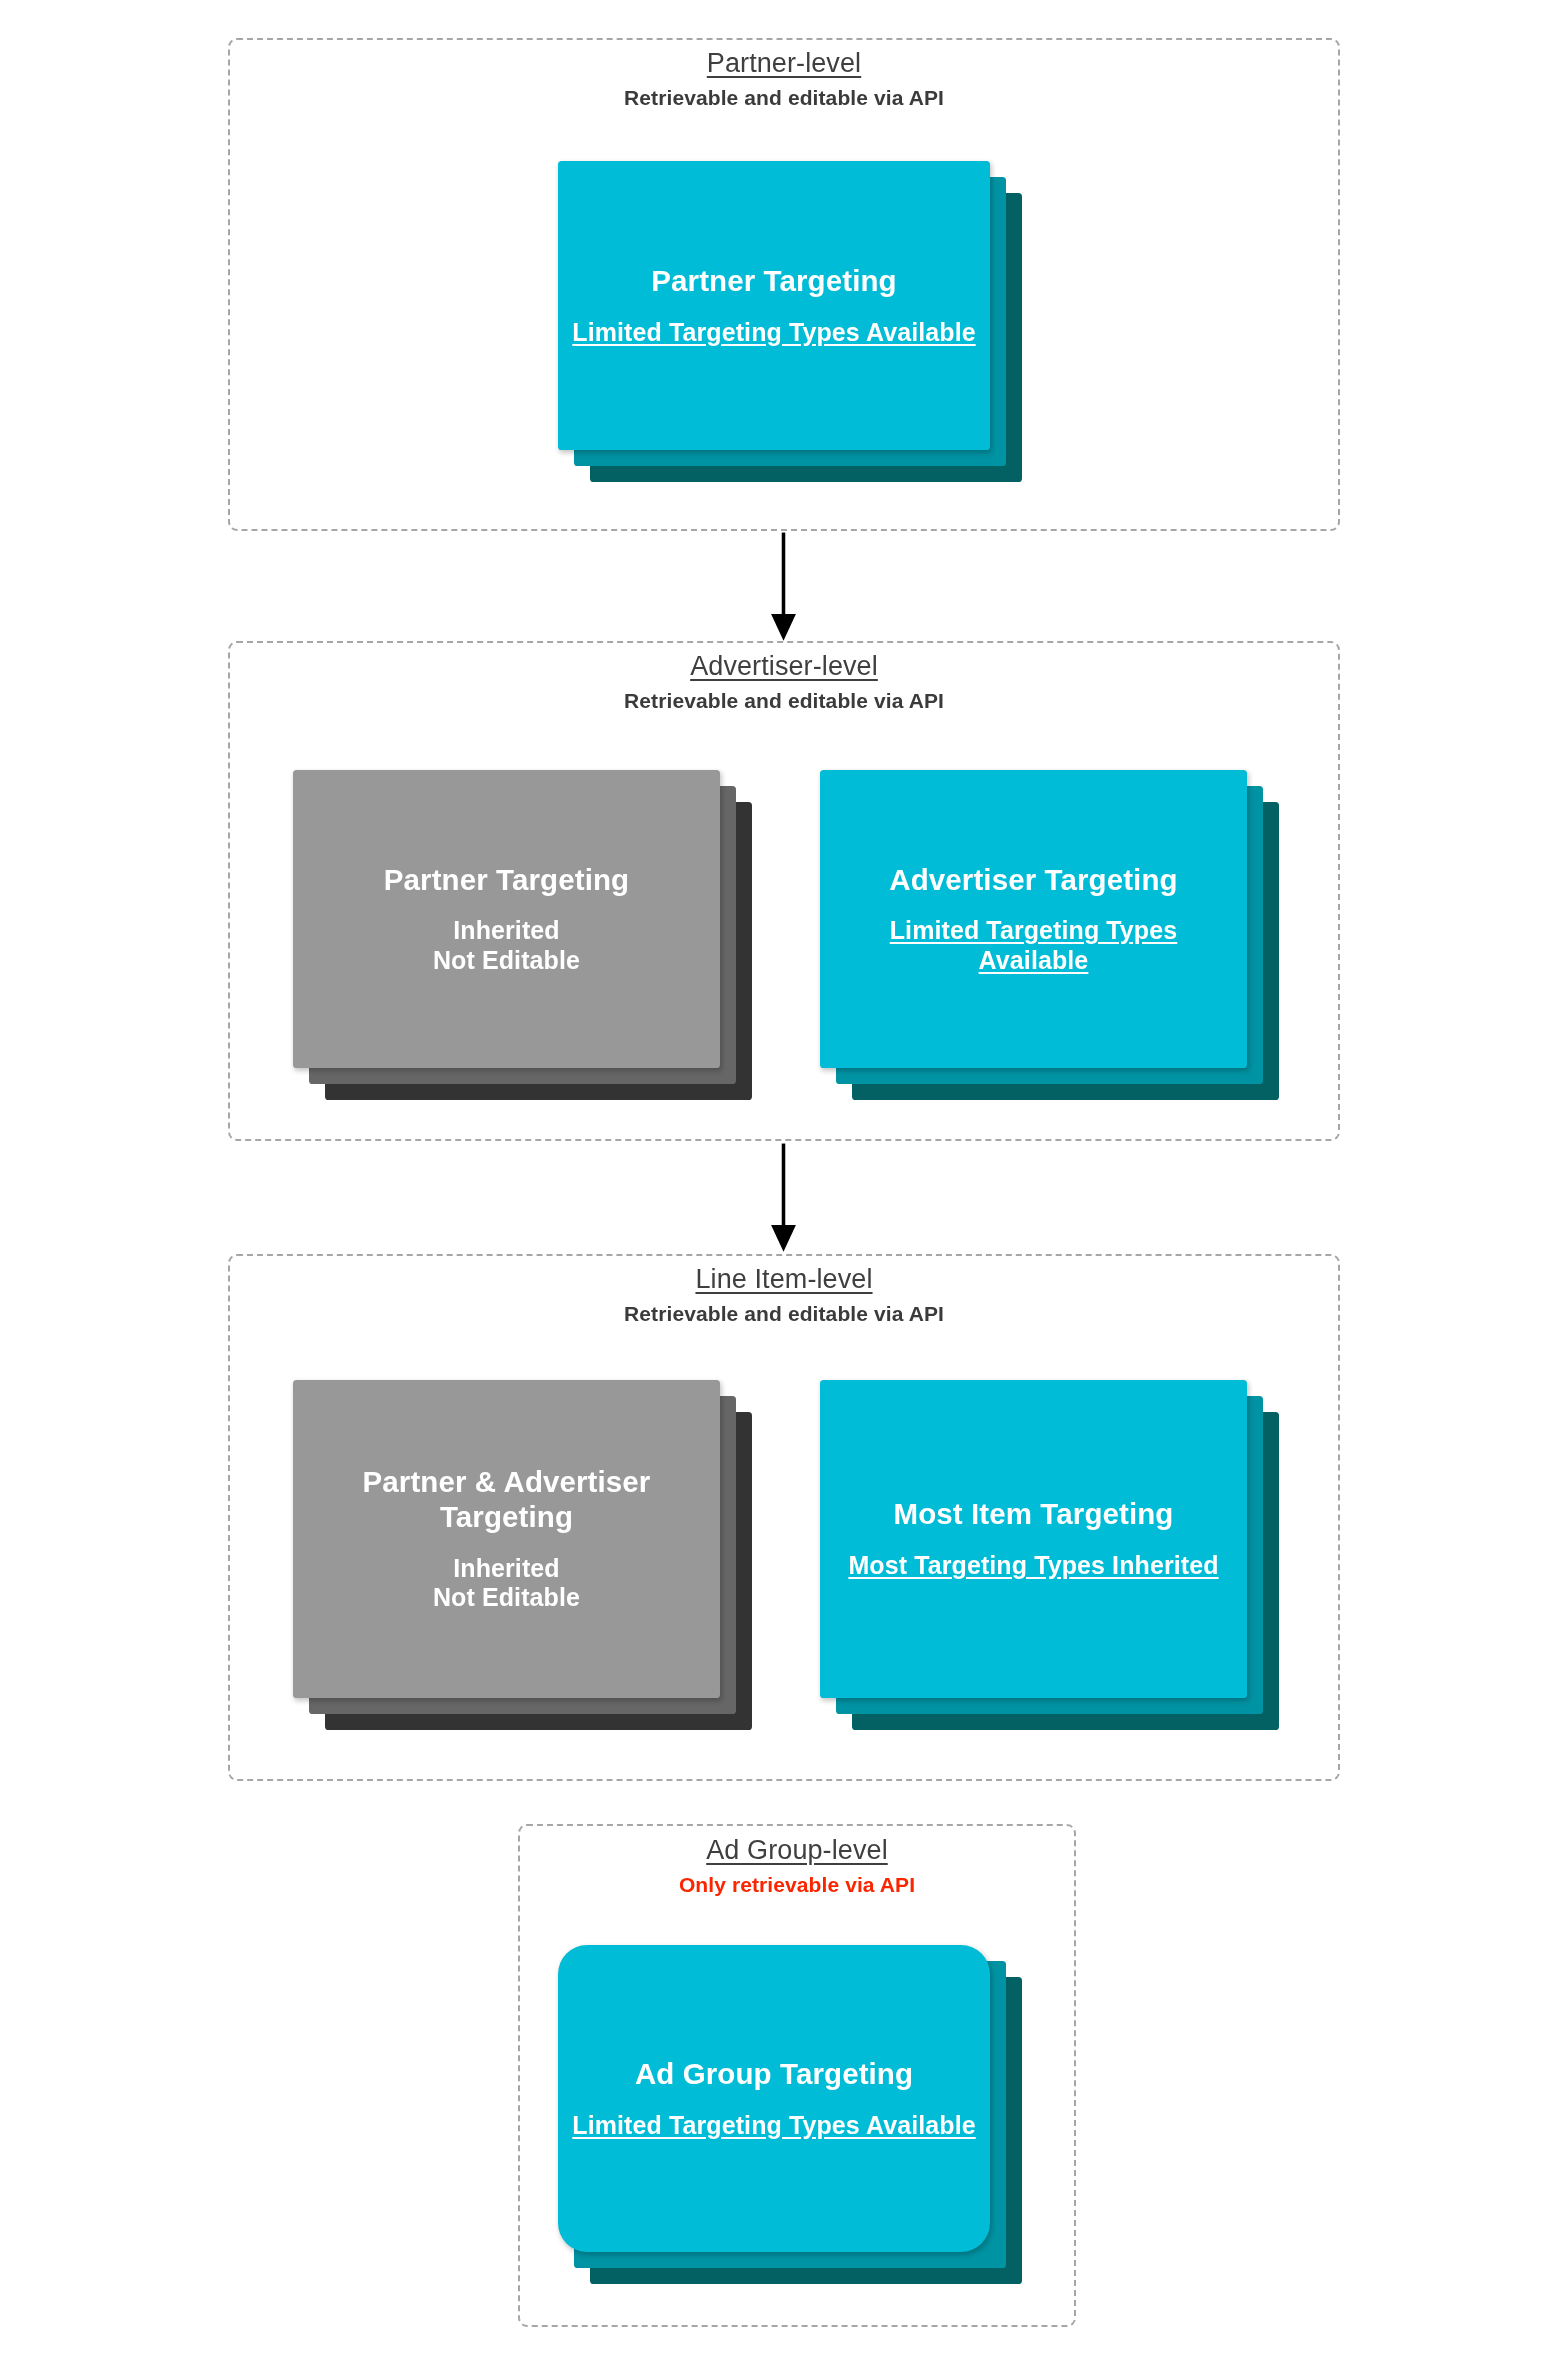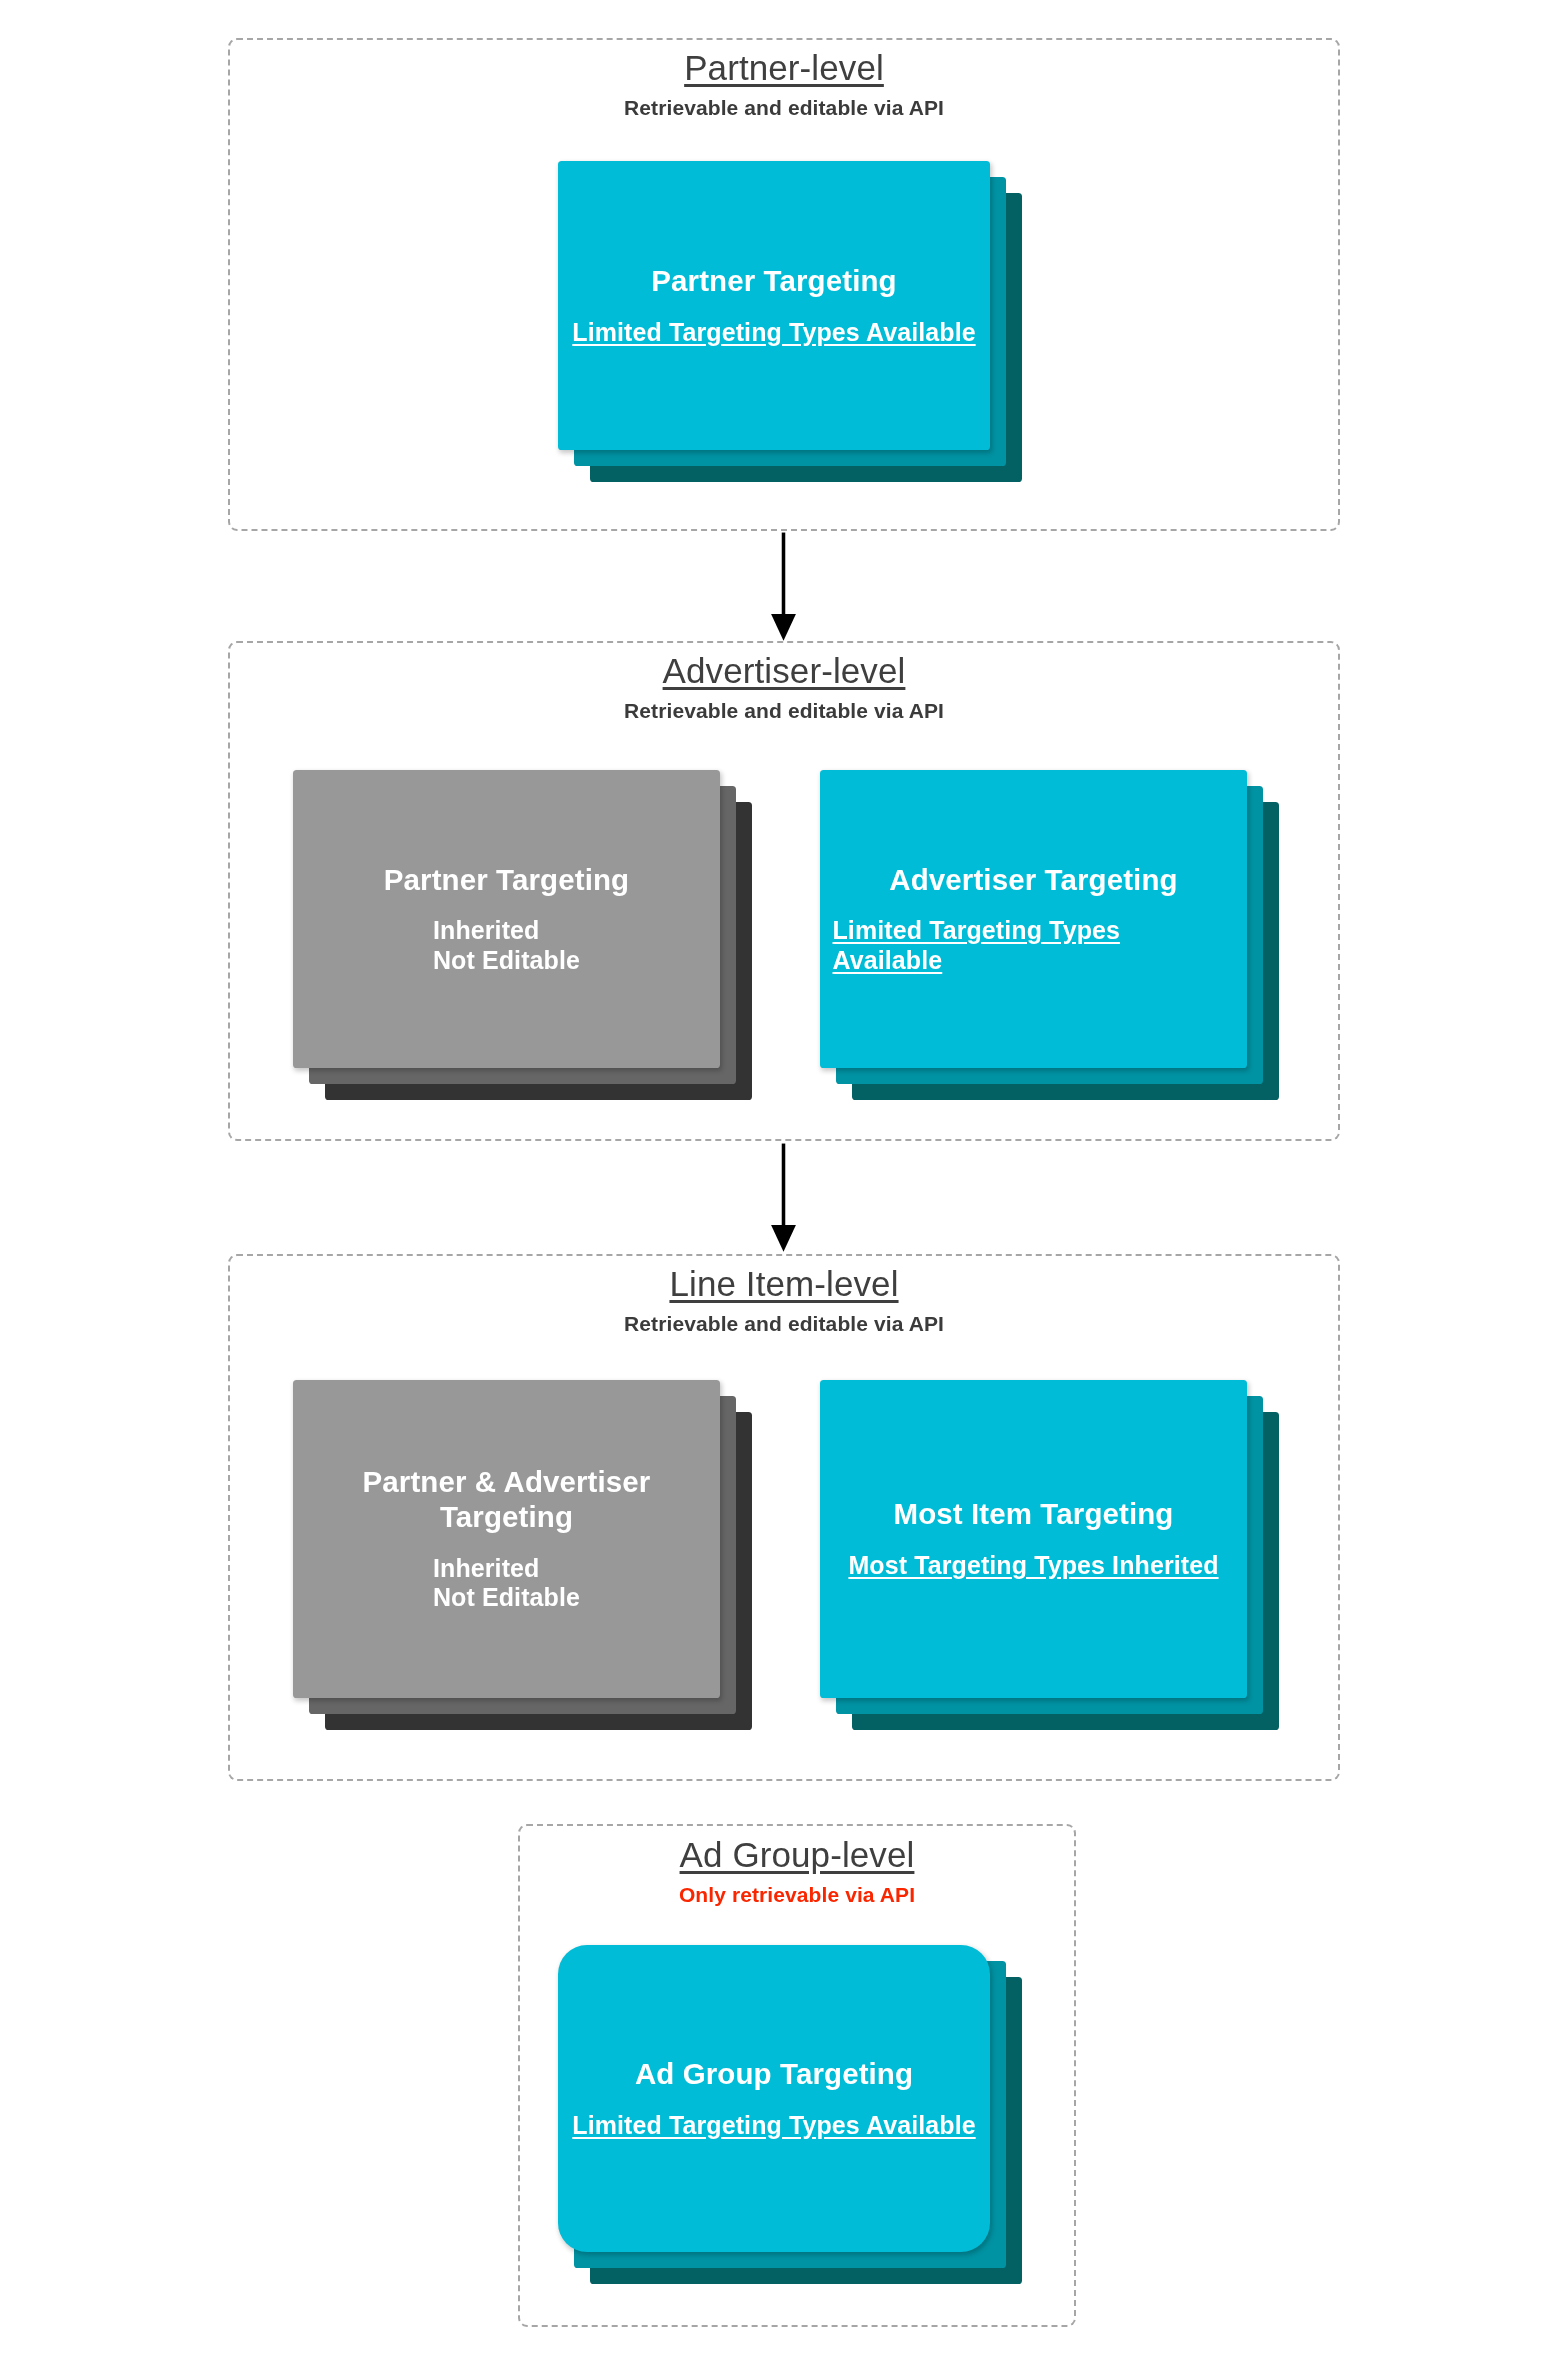--- a/index.html
+++ b/index.html
@@ -30,21 +30,21 @@
 
   .level-header {
     position: absolute;
     left: 0;
     right: 0;
     text-align: center;
     line-height: 1.28;
   }
   .level-title {
     display: block;
-    font-size: 35px;
+    font-size: 27px;
     font-weight: 400;
     color: #3f3f3f;
     text-decoration: underline;
     text-underline-offset: 3.6px;
     letter-spacing: 0.1px;
   }
   .level-subtitle {
     display: block;
     font-size: 21px;
     font-weight: 700;
@@ -93,21 +93,21 @@
     font-size: 29.5px;
     line-height: 1.16;
     text-align: center;
     letter-spacing: 0.1px;
   }
   .card-sub {
     color: #ffffff;
     font-weight: 700;
     font-size: 25px;
     line-height: 1.18;
-    text-align: left;
+    text-align: center;
     margin-top: 19.6px;
     letter-spacing: 0.1px;
   }
   .card-sub.underlined {
     text-decoration: underline;
     text-underline-offset: 2.7px;
   }
 
   
   .arrow {

